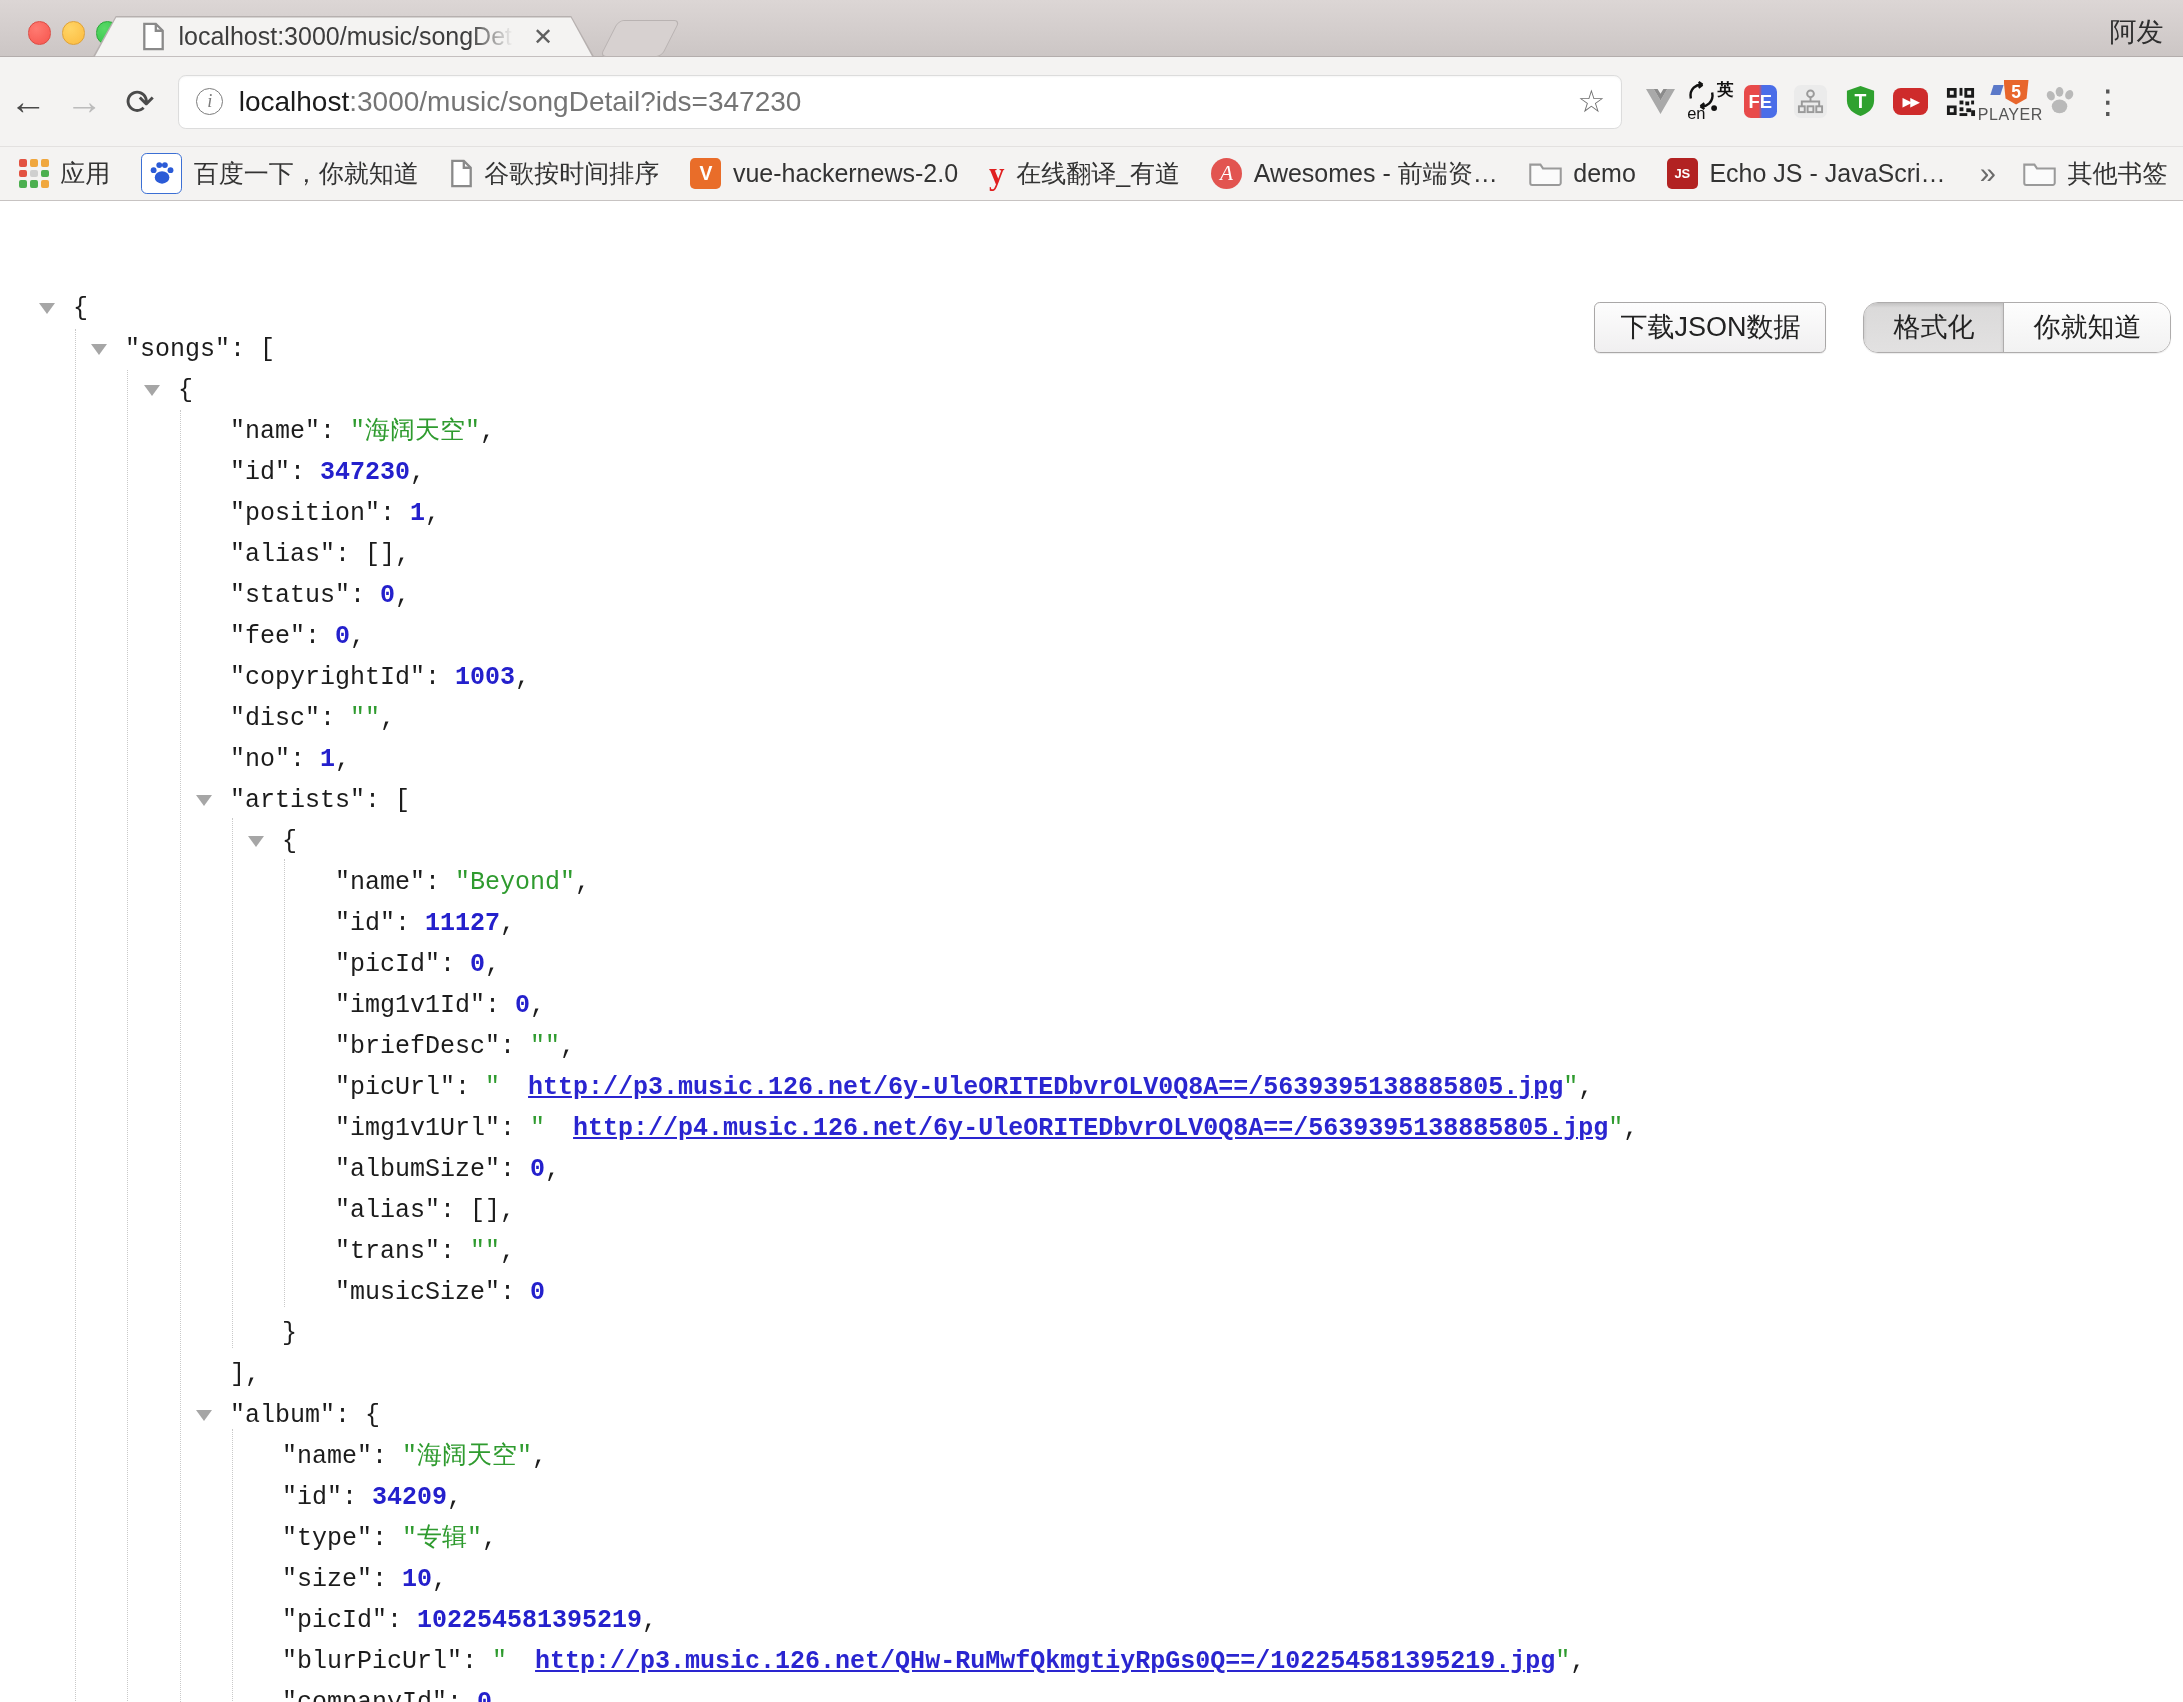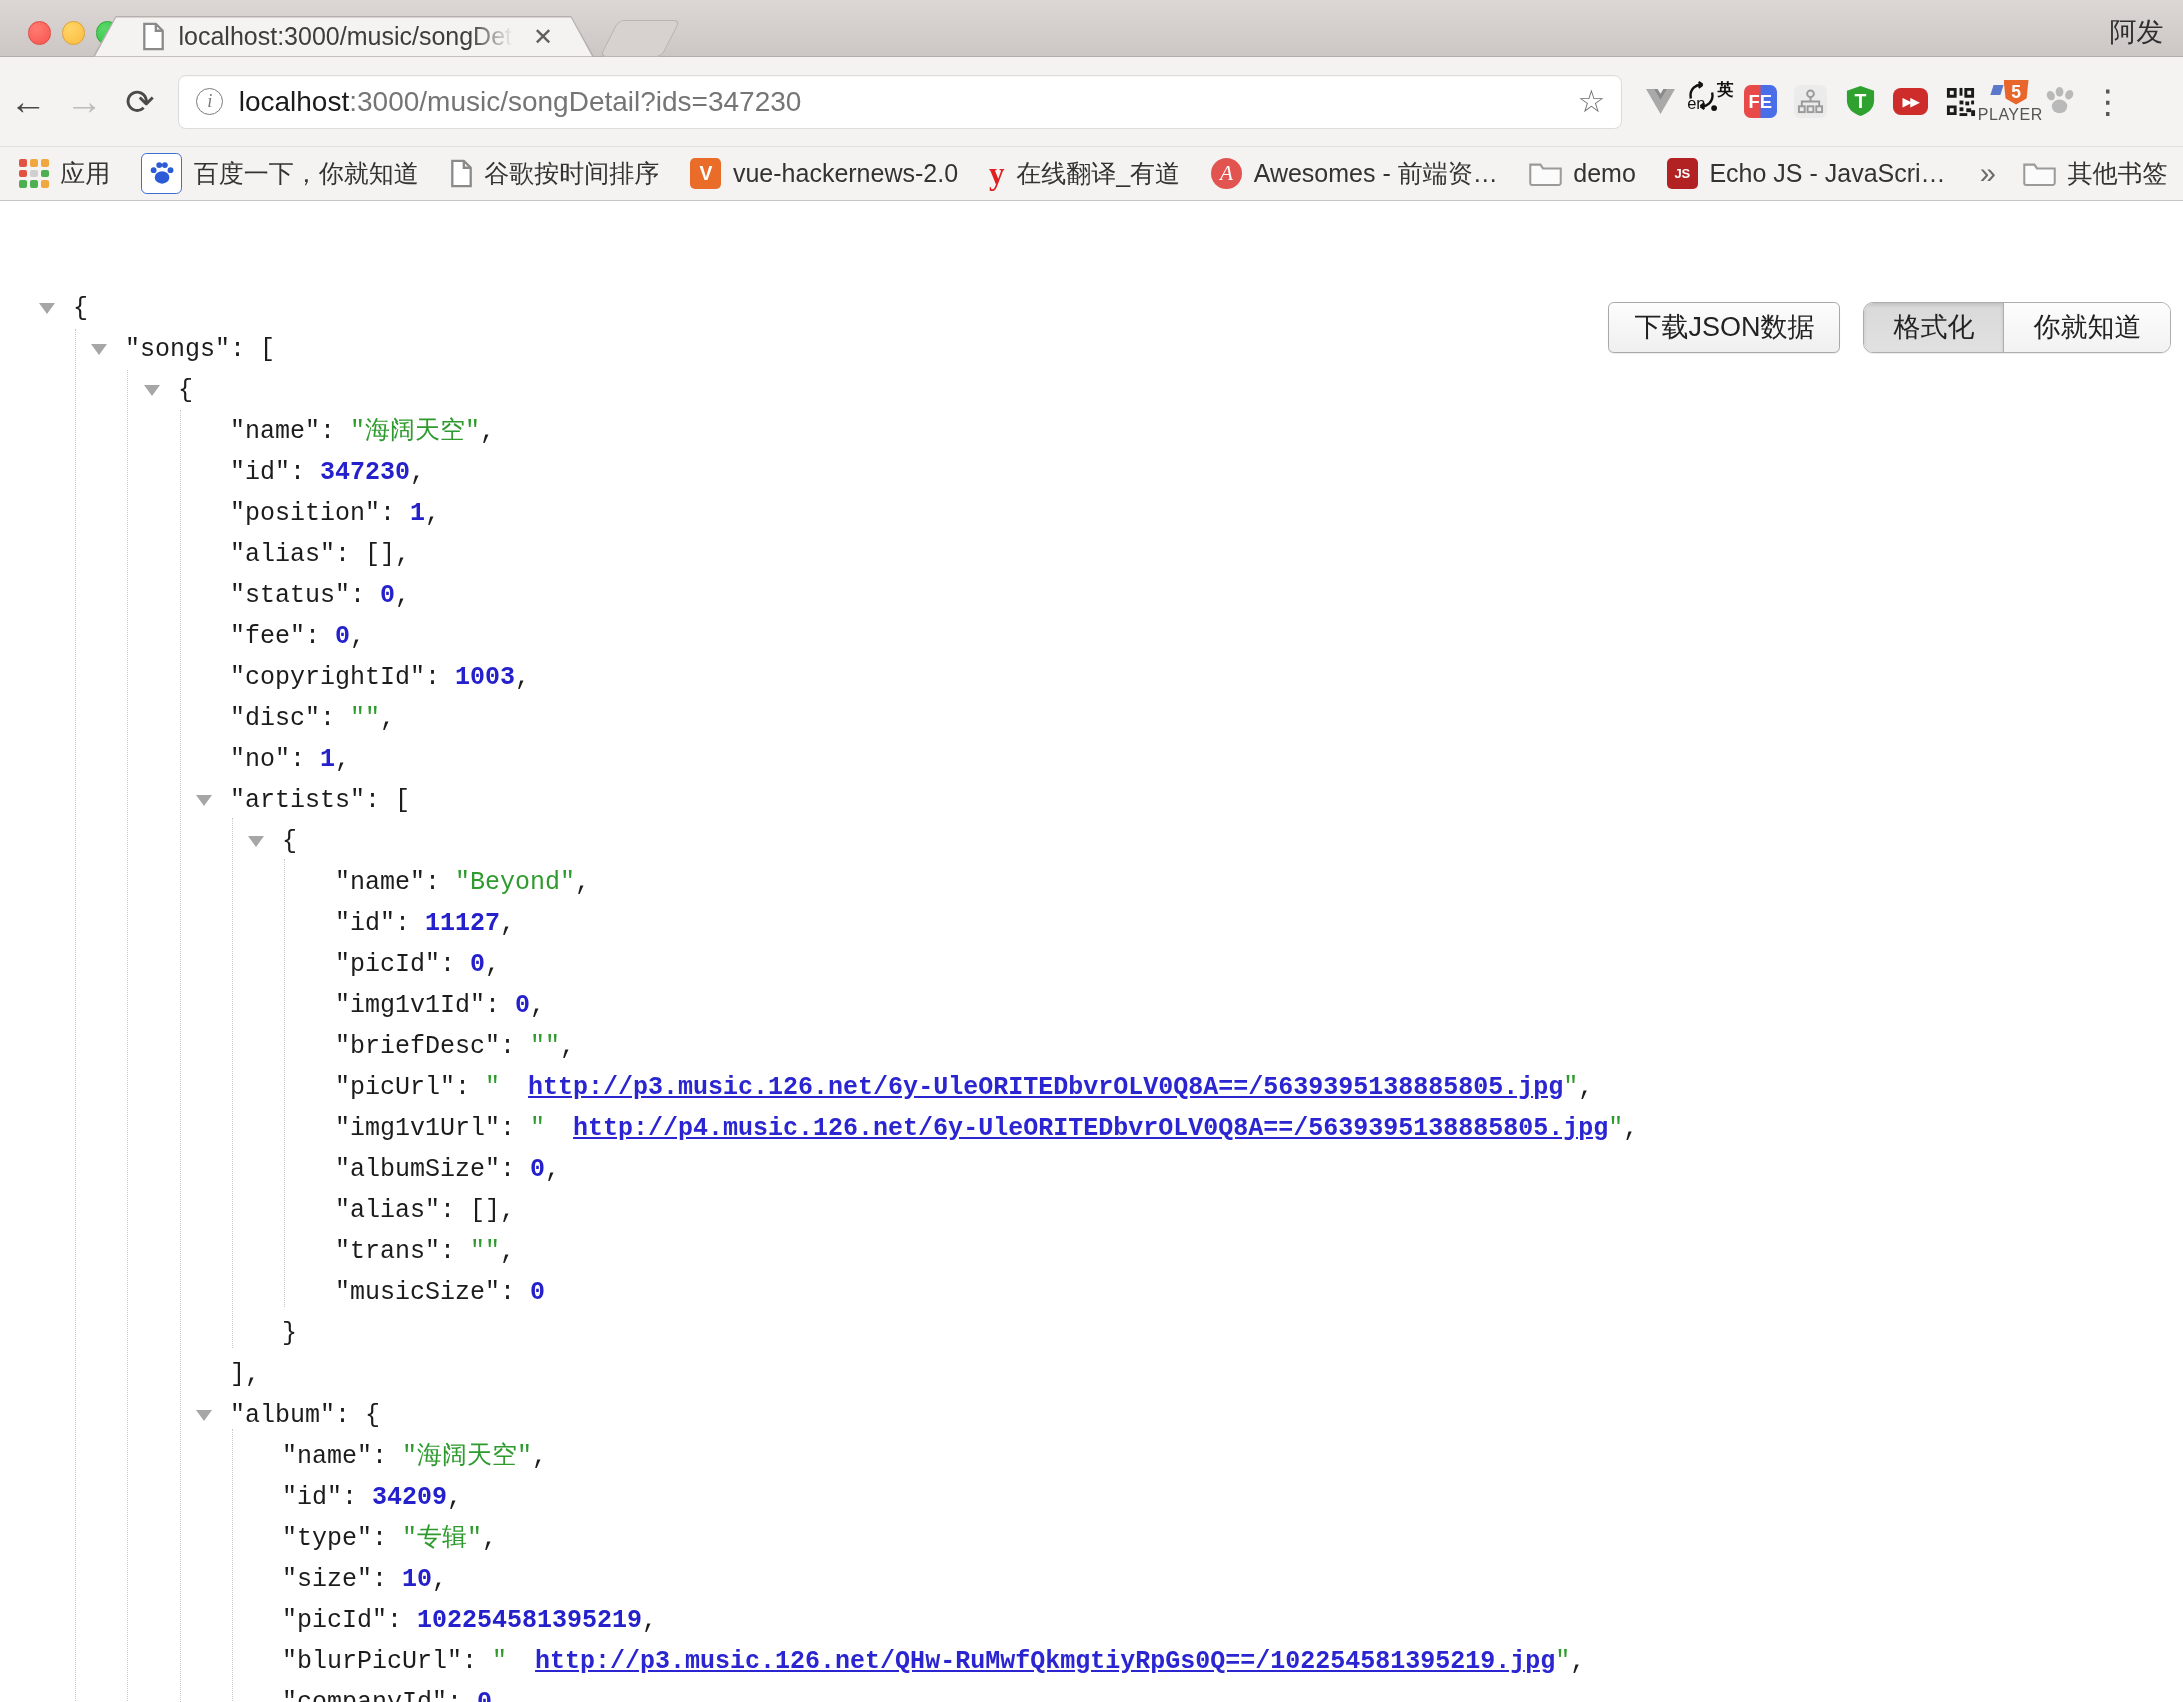--- a/index.html
+++ b/index.html
@@ -68,21 +68,21 @@
   .ext{width:50px;height:45px;display:flex;flex-direction:column;align-items:center;justify-content:center;position:relative;}
   .menu-dots{font-size:33px;color:#555;width:45px;text-align:center;letter-spacing:0;}
   
   .fe-box{width:33px;height:33px;border-radius:6.8px;color:#fff;font-weight:bold;font-size:18.4px;
     display:flex;align-items:center;justify-content:center;}
   .play-box{width:35px;height:27px;border-radius:7.8px;color:#fff;font-size:12.6px;
     display:flex;align-items:center;justify-content:center;letter-spacing:-1.9px;}
   .h5-shield{width:25px;height:25px;clip-path:polygon(0 0,100% 0,92% 76%,50% 100%,8% 76%);
     color:#fff;font-weight:bold;font-size:17.5px;display:flex;align-items:center;justify-content:center;}
   .h5-sub{font-size:16px;color:#555;margin-top:1px;letter-spacing:0.5px;}
-  .tr-en{position:absolute;left:1.9px;bottom:11px;font-size:16.5px;color:#111;}
+  .tr-en{position:absolute;left:1.9px;bottom:1px;font-size:16.5px;color:#111;}
   .tr-cn{position:absolute;right:1.9px;top:0;font-size:16.5px;color:#111;font-weight:bold;}
   .sitemap-bg{width:33px;height:33px;background:#ebebeb;border-radius:6.8px;display:flex;align-items:center;justify-content:center;}
   
   .bookmarks{
     height:53px;background:#f4f3f2;border-top:1px solid #e3e1e0;
     border-bottom:1px solid #c7c3c2;
     display:flex;align-items:center;padding:0 15.5px 0 19.4px;
   }
   .bm{display:flex;align-items:center;margin-right:31px;flex:none;}
   .bm-label{font-size:25px;color:#333;margin-left:11.6px;white-space:nowrap;}
@@ -100,21 +100,21 @@
     display:flex;align-items:center;justify-content:center;}
   
   .content{position:relative;background:#fff;height:1502px;}
   .actionbar{position:absolute;top:13.6px;right:11.6px;display:flex;align-items:center;}
   .btn{
     height:49px;padding:0 25px;font-size:27px;color:#222;
     background:linear-gradient(#fdfdfd,#f0eff0);
     border:1.9px solid #a9a7a7;border-radius:5.8px;
     display:flex;align-items:center;box-shadow:0 1px 1px rgba(0,0,0,.08);
   }
-  .seg{display:flex;margin-left:23px;border:1.9px solid #aeacac;border-radius:10px;overflow:hidden;
+  .seg{display:flex;margin-left:37px;border:1.9px solid #aeacac;border-radius:15px;overflow:hidden;
     box-shadow:0 1px 1px rgba(0,0,0,.08);}
   .seg-item{height:49px;padding:0 29px;font-size:27px;color:#222;display:flex;align-items:center;}
   .seg-item.active{background:linear-gradient(#dad9d9,#e2e1e1);box-shadow:inset 0 1.9px 3.9px rgba(0,0,0,.12);}
   .seg-item.plain{background:linear-gradient(#fdfdfd,#f2f2f2);border-left:1.9px solid #aeacac;}
   
   #tree{position:relative;margin-top:87px;font-family:"Liberation Mono",monospace;font-size:25px;}
   .jline{height:41px;line-height:41px;position:relative;white-space:pre;}
   .tri{position:absolute;top:14.6px;width:0;height:0;
     border-left:8.7px solid transparent;border-right:8.7px solid transparent;
     border-top:11.6px solid #a6a6a6;}

